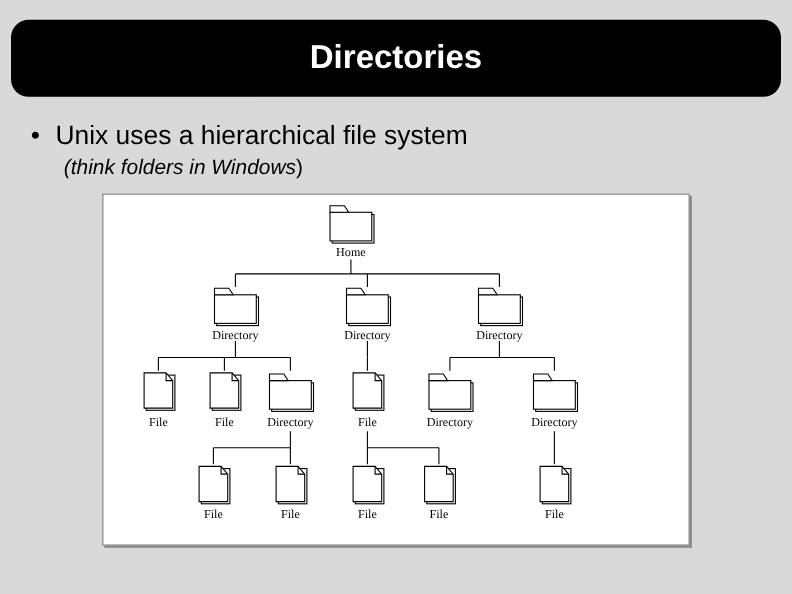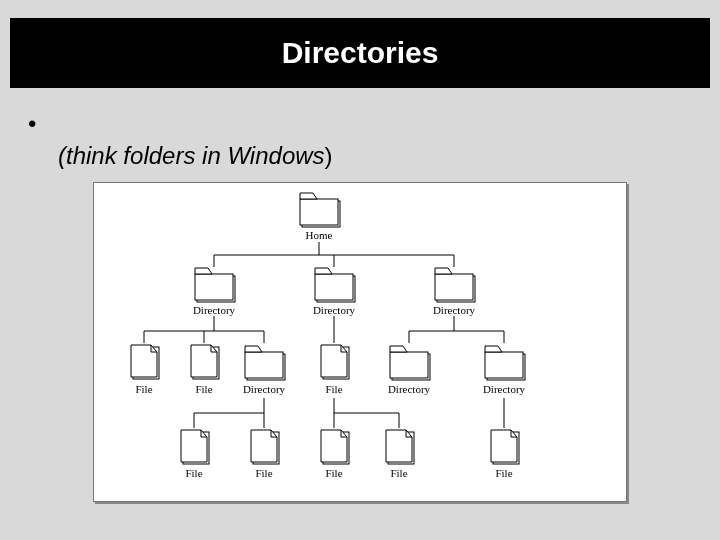--- a/index.html
+++ b/index.html
@@ -12,32 +12,33 @@
     overflow: hidden;
   }
   .title-bar {
     background: #000;
     color: #fff;
     font-size: 30px;
     font-weight: bold;
     text-align: center;
     padding: 18px 0;
     margin: 18px 10px 0 10px;
+    border-radius: 16px;
   }
   .bullet {
     display: flex;
     align-items: flex-start;
     margin: 22px 28px 4px 28px;
     font-size: 24px;
   }
   .bullet .dot {
     margin-right: 14px;
   }
   .subline {
-    font-size: 24px;
+    font-size: 19px;
     font-style: italic;
     margin: 4px 0 12px 58px;
   }
   .subline span:last-child { font-style: normal; }
   .diagram-box {
     width: 534px;
     height: 320px;
     margin: 6px auto 0 auto;
     background: #fff;
     border: 1px solid #777;
@@ -46,20 +47,21 @@
   }
   .diagram-box svg { position: absolute; inset: 0; }
 </style>
 </head>
 <body>
 
 <div class="title-bar">Directories</div>
 
 <div class="bullet">
   <span class="dot">•</span>
+  <span>Unix uses a hierarchical file system</span>
 </div>
 <div class="subline">
   <span>(</span><span>think folders in Windows</span><span>)</span>
 </div>
 
 <div class="diagram-box">
   <svg viewBox="0 0 450 320" width="450" height="320">
     <defs>
       <g id="folder-icon">
         <rect x="3" y="3" width="38" height="26" fill="#fff" stroke="#000" stroke-width="1"></rect>

